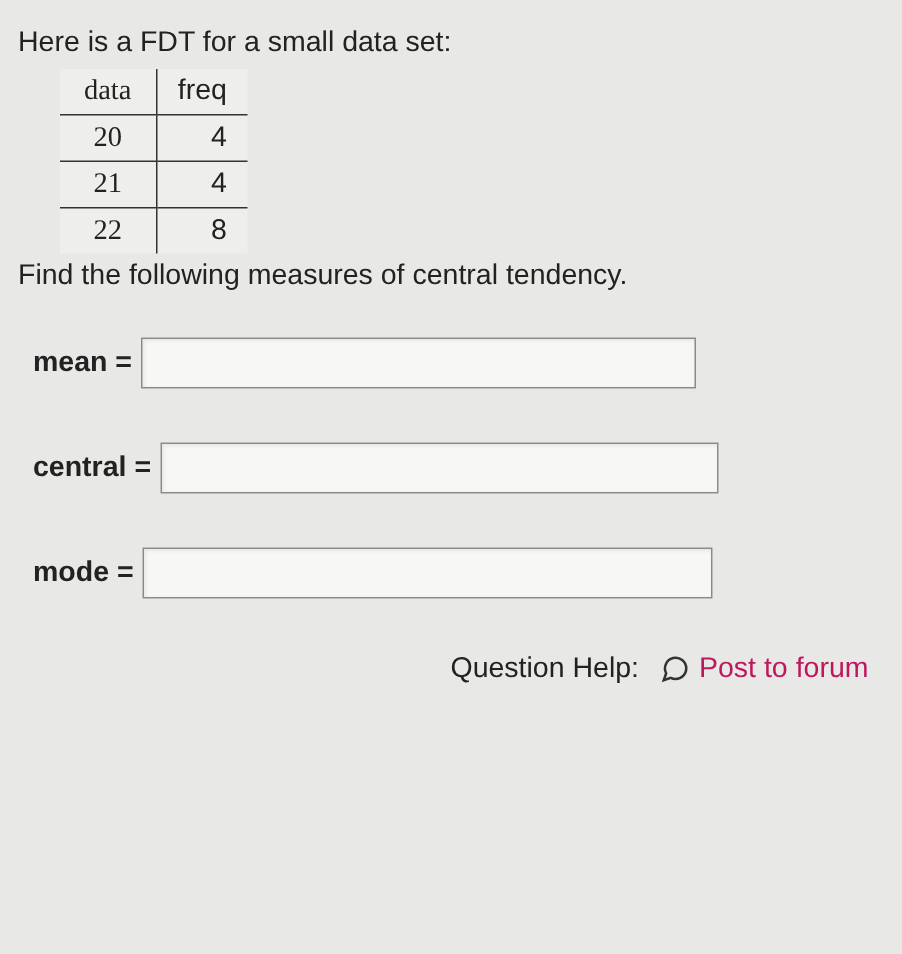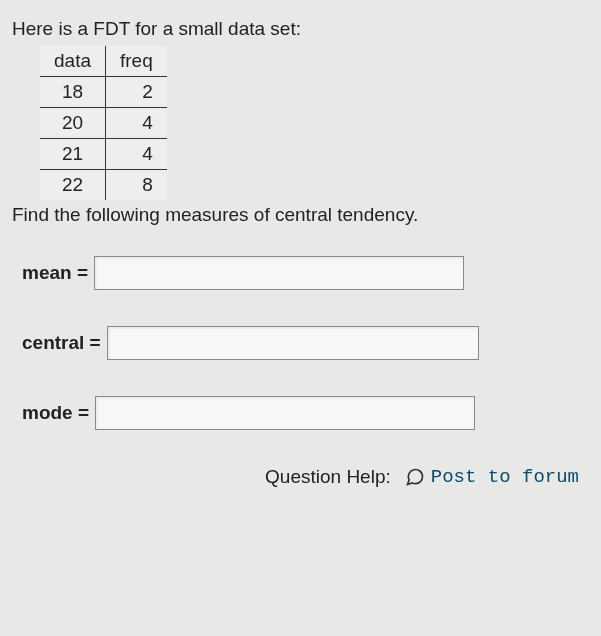--- a/index.html
+++ b/index.html
@@ -34,20 +34,21 @@
     }
     .fdt-table th {
       border-top: none;
       font-weight: normal;
     }
     .fdt-table th:first-child,
     .fdt-table td:first-child {
       border-left: none;
       text-align: center;
       min-width: 64px;
+      font-family: Liberation Serif, serif;
     }
     .fdt-table th:last-child,
     .fdt-table td:last-child {
       border-right: none;
       text-align: right;
       min-width: 56px;
     }
     .fdt-table tr:last-child td {
       border-bottom: none;
     }
@@ -85,42 +86,37 @@
     }
     .help-row .help-label {
       margin-right: 14px;
     }
     .help-row .icon {
       display: inline-flex;
       align-items: center;
       margin-right: 6px;
     }
     .help-row .link {
-      color: #0c4a6e;
+      color: #be185d;
       cursor: pointer;
-      font-family: Liberation Mono, monospace;
     }
   </style>
 </head>
 <body>
 
 <div class="intro">Here is a FDT for a small data set:</div>
 
 <table class="fdt-table">
   <thead>
     <tr>
       <th>data</th>
       <th>freq</th>
     </tr>
   </thead>
   <tbody>
-    <tr>
-      <td>18</td>
-      <td>2</td>
-    </tr>
     <tr>
       <td>20</td>
       <td>4</td>
     </tr>
     <tr>
       <td>21</td>
       <td>4</td>
     </tr>
     <tr>
       <td>22</td>

